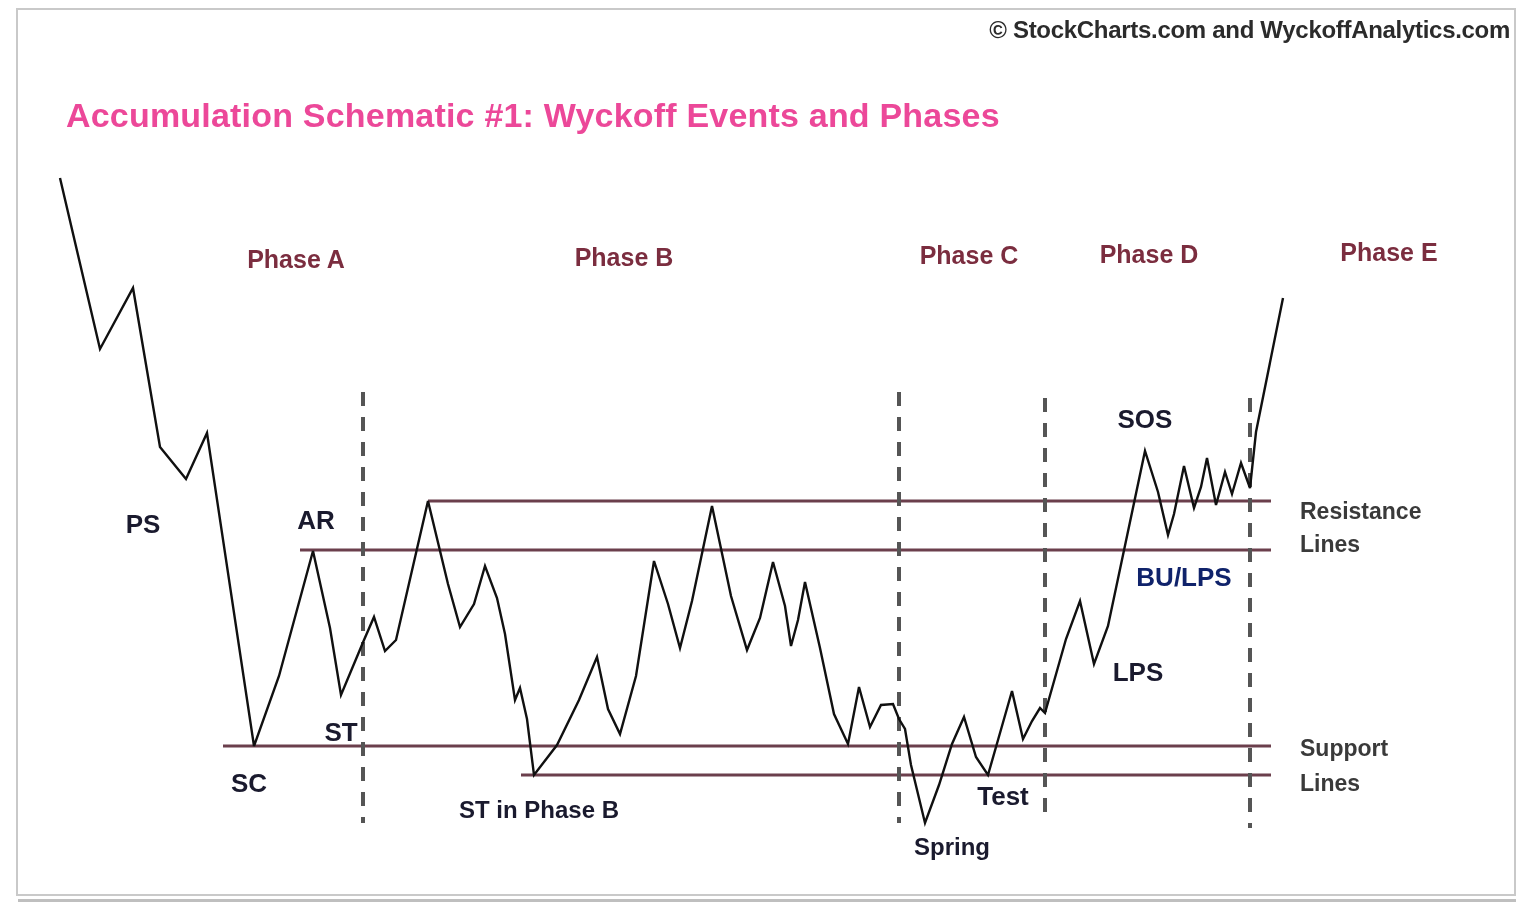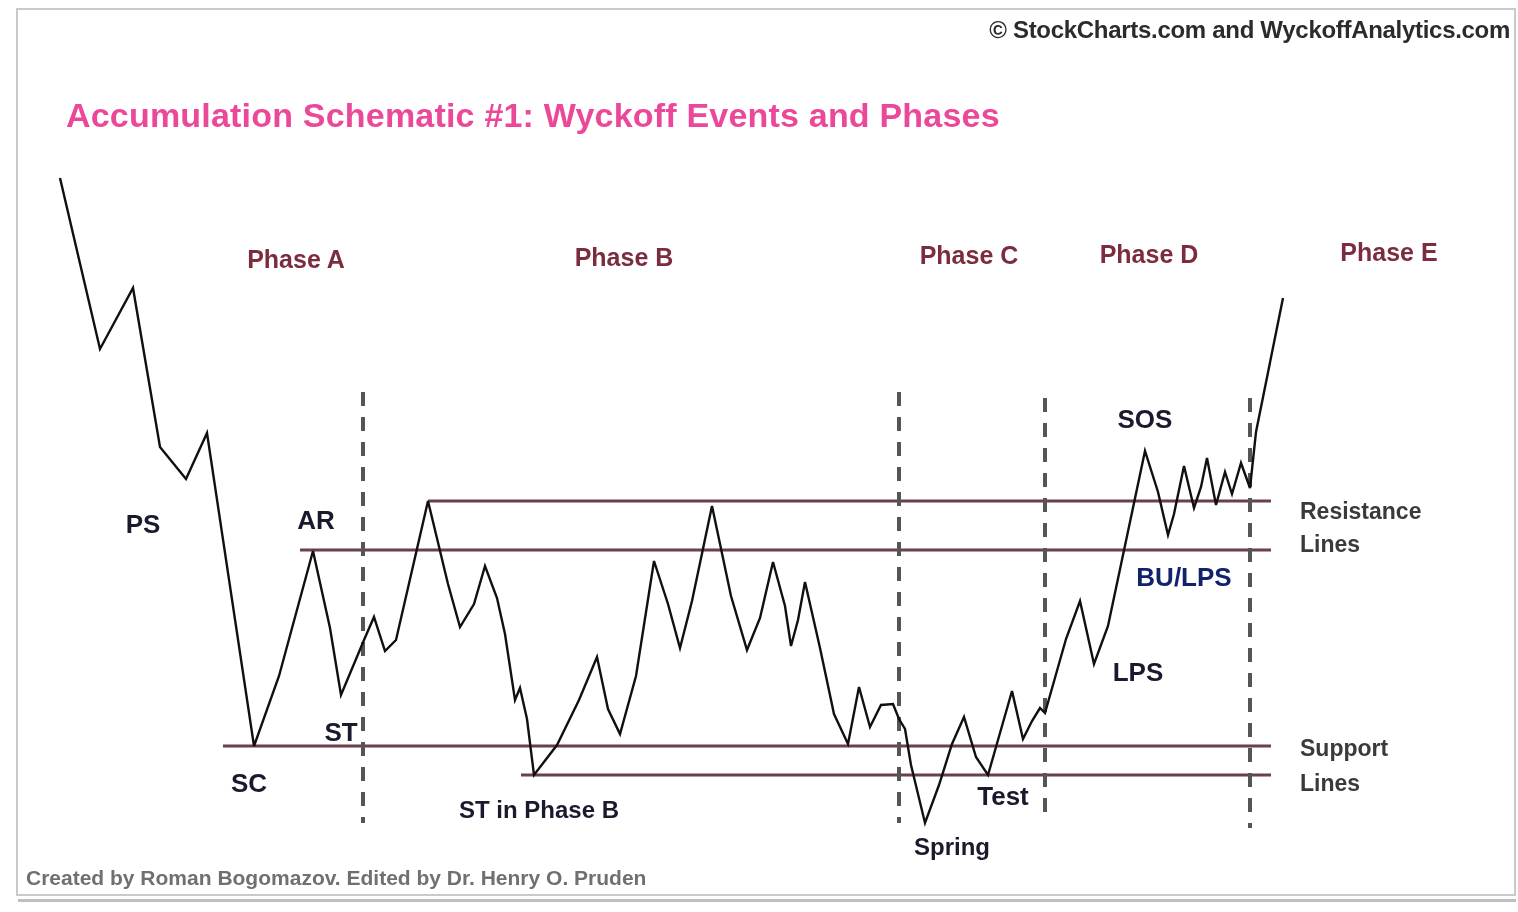--- a/index.html
+++ b/index.html
@@ -163,16 +163,15 @@
         <text x="1130" y="681" text-anchor="middle" class="event-label">LPS</text>
       </g>
     <g id="side-labels-group">
         <text x="1292" y="519" text-anchor="start" class="side-label">Resistance</text>
         <text x="1292" y="552" text-anchor="start" class="side-label">Lines</text>
         <text x="1292" y="756" text-anchor="start" class="side-label">Support</text>
         <text x="1292" y="791" text-anchor="start" class="side-label">Lines</text>
       </g>
   </svg>
 
-  <div class="credit-text">Created by Roman Bogomazov. Edited by Dr. Henry O. Pruden</div>
 
   <div class="credit-bar"></div>
 </div>
 
 </body></html>

